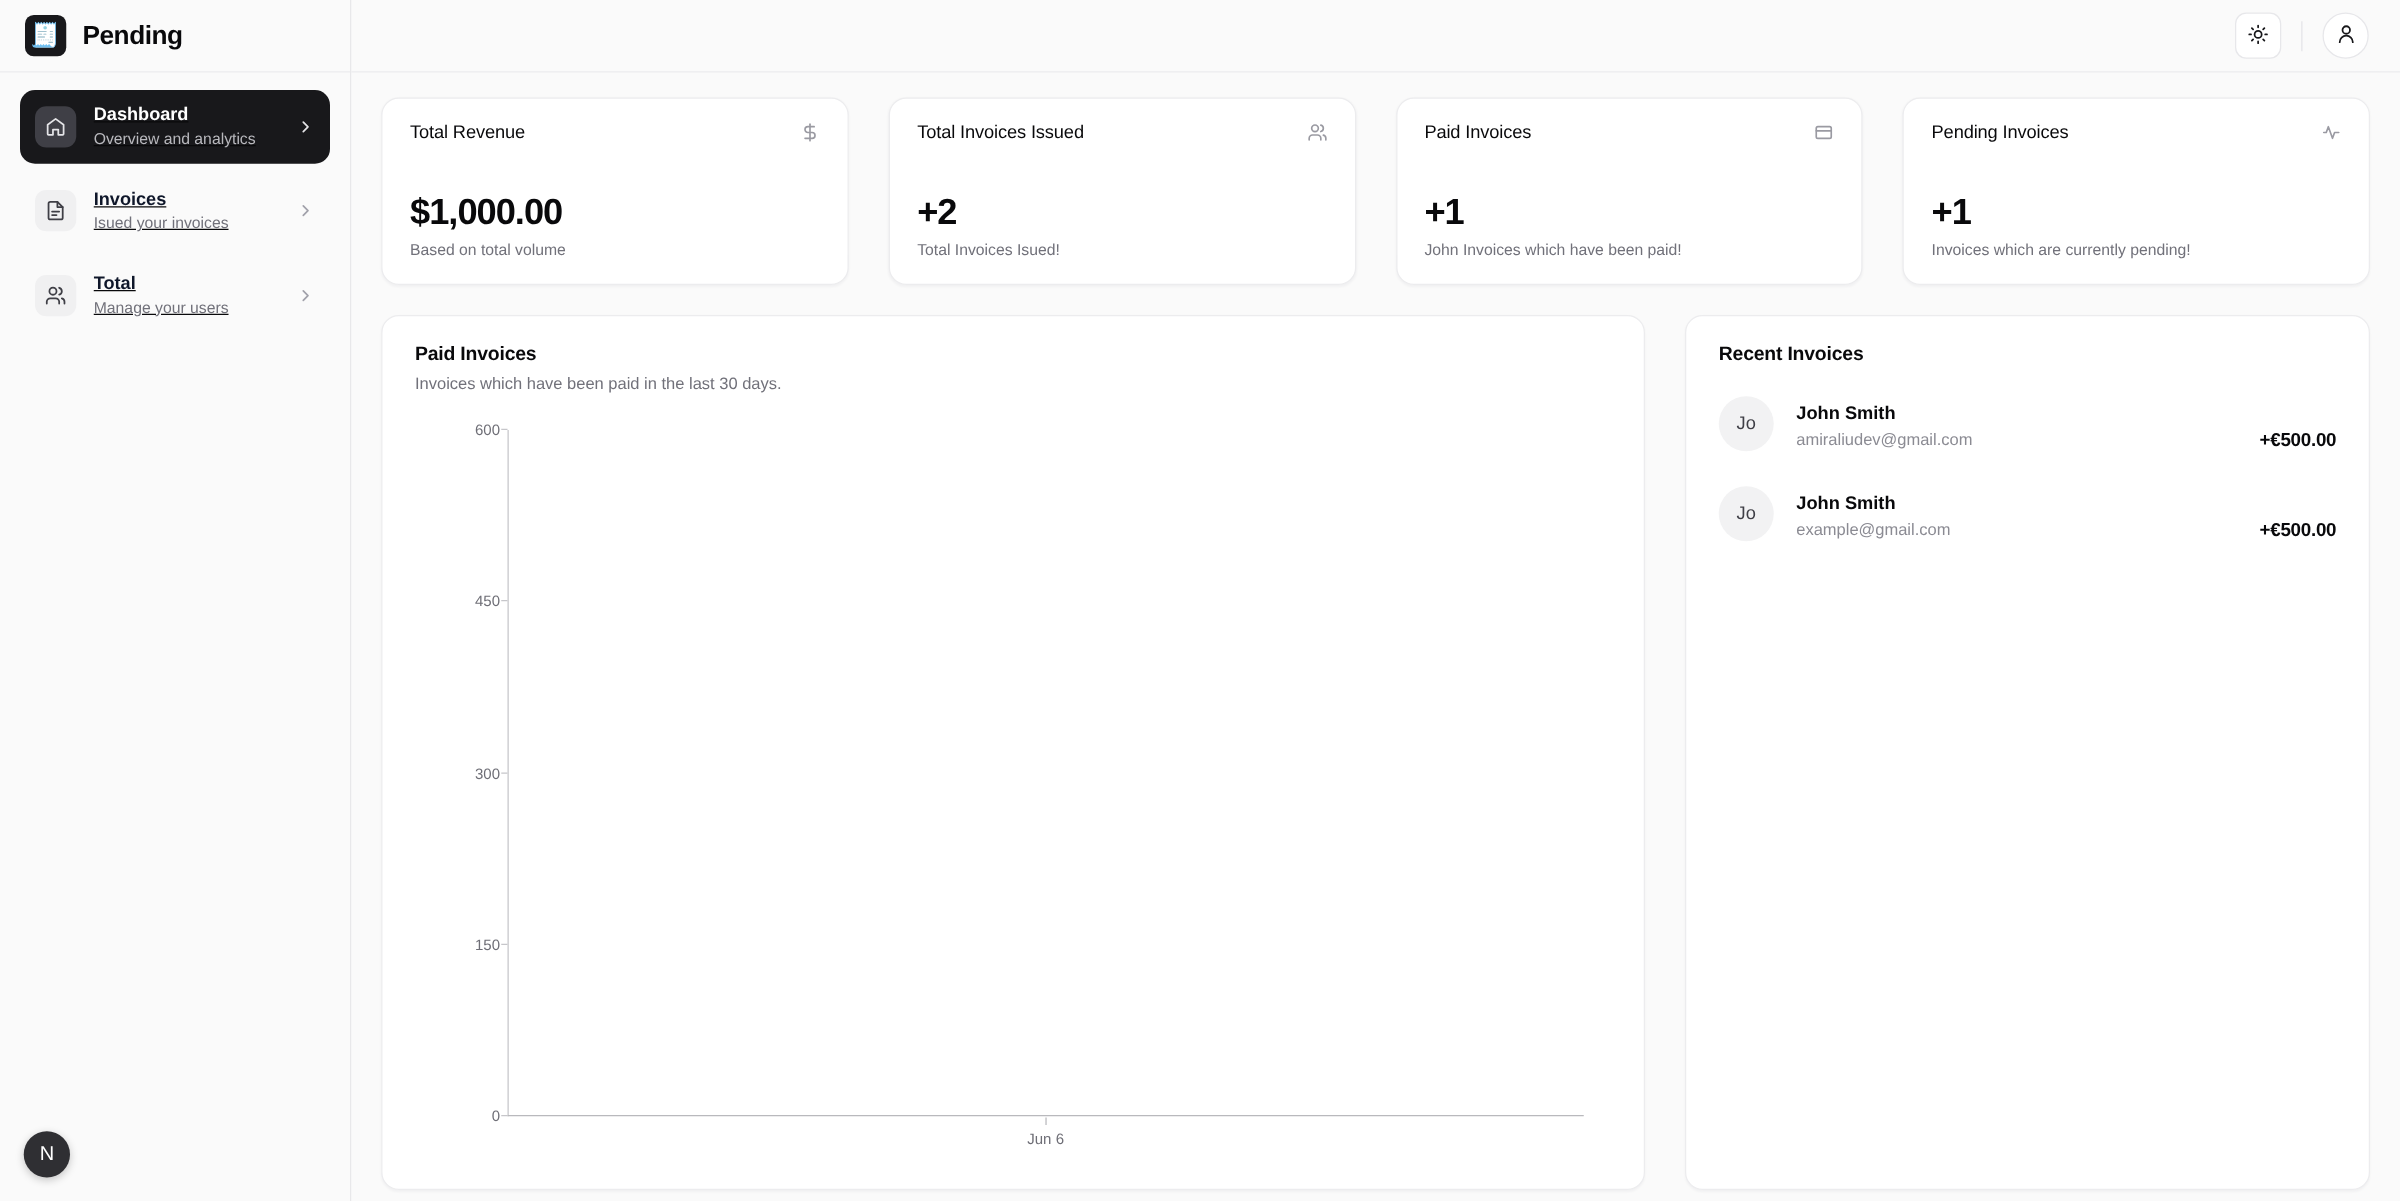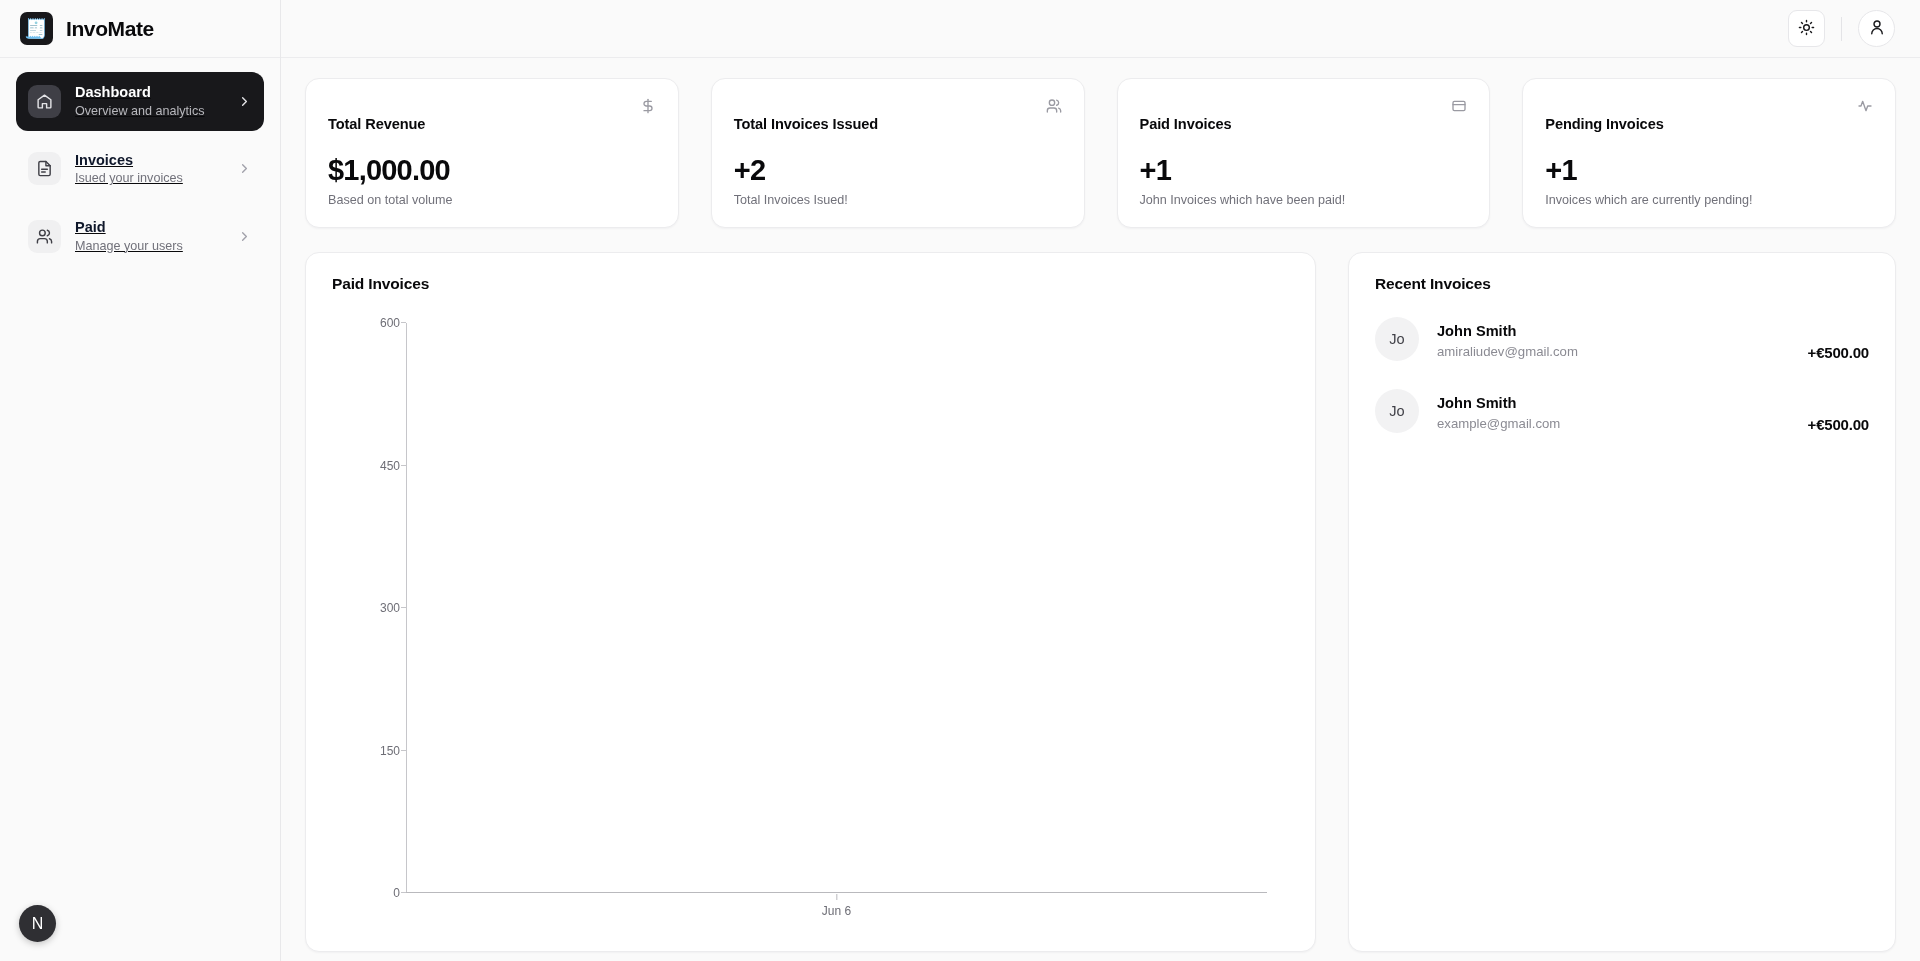--- a/index.html
+++ b/index.html
@@ -91,21 +91,21 @@
   .content { flex:1 1 auto; padding:20px 24px 0 24px; overflow:hidden; }
 
   
   .stats { display:grid; grid-template-columns:repeat(4, 1fr); gap:32px; }
   .card {
     background:#ffffff; border:1px solid #ececee; border-radius:14px;
     box-shadow:0 1px 2px rgba(16,24,40,.04);
   }
   .stat-card { padding:19px 22px 20px 22px; height:150px; display:flex; flex-direction:column; }
   .stat-head { display:flex; align-items:flex-start; justify-content:space-between; }
-  .stat-title { font-size:14.6px; font-weight:700; color:#09090b; letter-spacing:-0.1px;margin-top:18px; }
+  .stat-title { font-size:14.6px; font-weight:400; color:#09090b; letter-spacing:-0.1px; }
   .stat-icon { color:#9a9aa2; display:flex; align-items:center; }
   .stat-val { margin-top:auto; font-size:29px; font-weight:700; letter-spacing:-0.8px; color:#09090b; line-height:1.1; }
   .stat-sub { margin-top:6px; font-size:12.6px; color:#71717a; }
 
   
   .lower { display:flex; gap:32px; margin-top:24px; height:700px; }
   .chart-card { flex:1 1 auto; padding:22px 26px 18px 26px; display:flex; flex-direction:column; min-width:0; }
   .panel-title { font-size:15.5px; font-weight:700; color:#09090b; letter-spacing:-0.15px; }
   .panel-sub { font-size:13.2px; color:#71717a; margin-top:6px; }
 
@@ -139,21 +139,21 @@
 </head>
 <body>
 
 <div class="app">
 
   <aside class="sidebar">
     <div class="brand">
       <div class="brand-logo">
         <span>🧾</span>
       </div>
-      <div class="brand-name">InvoMate</div>
+      <div class="brand-name">Pending</div>
     </div>
 
     <nav class="nav">
 
       <div class="nav-item active">
         <span class="nav-tile">
           <svg width="17" height="17" viewBox="0 0 24 24" fill="none" stroke="currentColor" stroke-width="2" stroke-linecap="round" stroke-linejoin="round">
               <path d="M3 9.5 12 3l9 6.5V20a1 1 0 0 1-1 1h-5v-6H9v6H4a1 1 0 0 1-1-1Z"></path>
             </svg>
         </span>
@@ -191,21 +191,21 @@
       <div class="nav-item">
         <span class="nav-tile">
           <svg width="17" height="17" viewBox="0 0 24 24" fill="none" stroke="currentColor" stroke-width="2" stroke-linecap="round" stroke-linejoin="round">
               <path d="M16 21v-2a4 4 0 0 0-4-4H6a4 4 0 0 0-4 4v2"></path>
               <circle cx="9" cy="7" r="4"></circle>
               <path d="M22 21v-2a4 4 0 0 0-3-3.87"></path>
               <path d="M16 3.13a4 4 0 0 1 0 7.75"></path>
             </svg>
         </span>
         <span class="nav-txt">
-          <span class="nav-title" style="display:block">Paid</span>
+          <span class="nav-title" style="display:block">Total</span>
           <span class="nav-sub" style="display:block">Manage your users</span>
         </span>
         <span class="nav-chev">
           <svg width="15" height="15" viewBox="0 0 24 24" fill="none" stroke="currentColor" stroke-width="2.2" stroke-linecap="round" stroke-linejoin="round">
               <path d="m9 18 6-6-6-6"></path>
             </svg>
         </span>
       </div>
 
     </nav>
@@ -297,20 +297,21 @@
           <div class="stat-val">+1</div>
           <div class="stat-sub">Invoices which are currently pending!</div>
         </div>
 
       </section>
 
       <section class="lower">
 
         <div class="card chart-card">
           <div class="panel-title">Paid Invoices</div>
+          <div class="panel-sub">Invoices which have been paid in the last 30 days.</div>
 
           <div class="plot">
             <div class="plot-inner">
               <div class="y-axis"></div>
               <div class="x-axis"></div>
               <div id="yticks">
                   <div class="ytick-wrap" style="bottom: 0%;">
                     <span class="ytick">0</span>
                     <span class="ytick-mark"></span>
                   </div>

